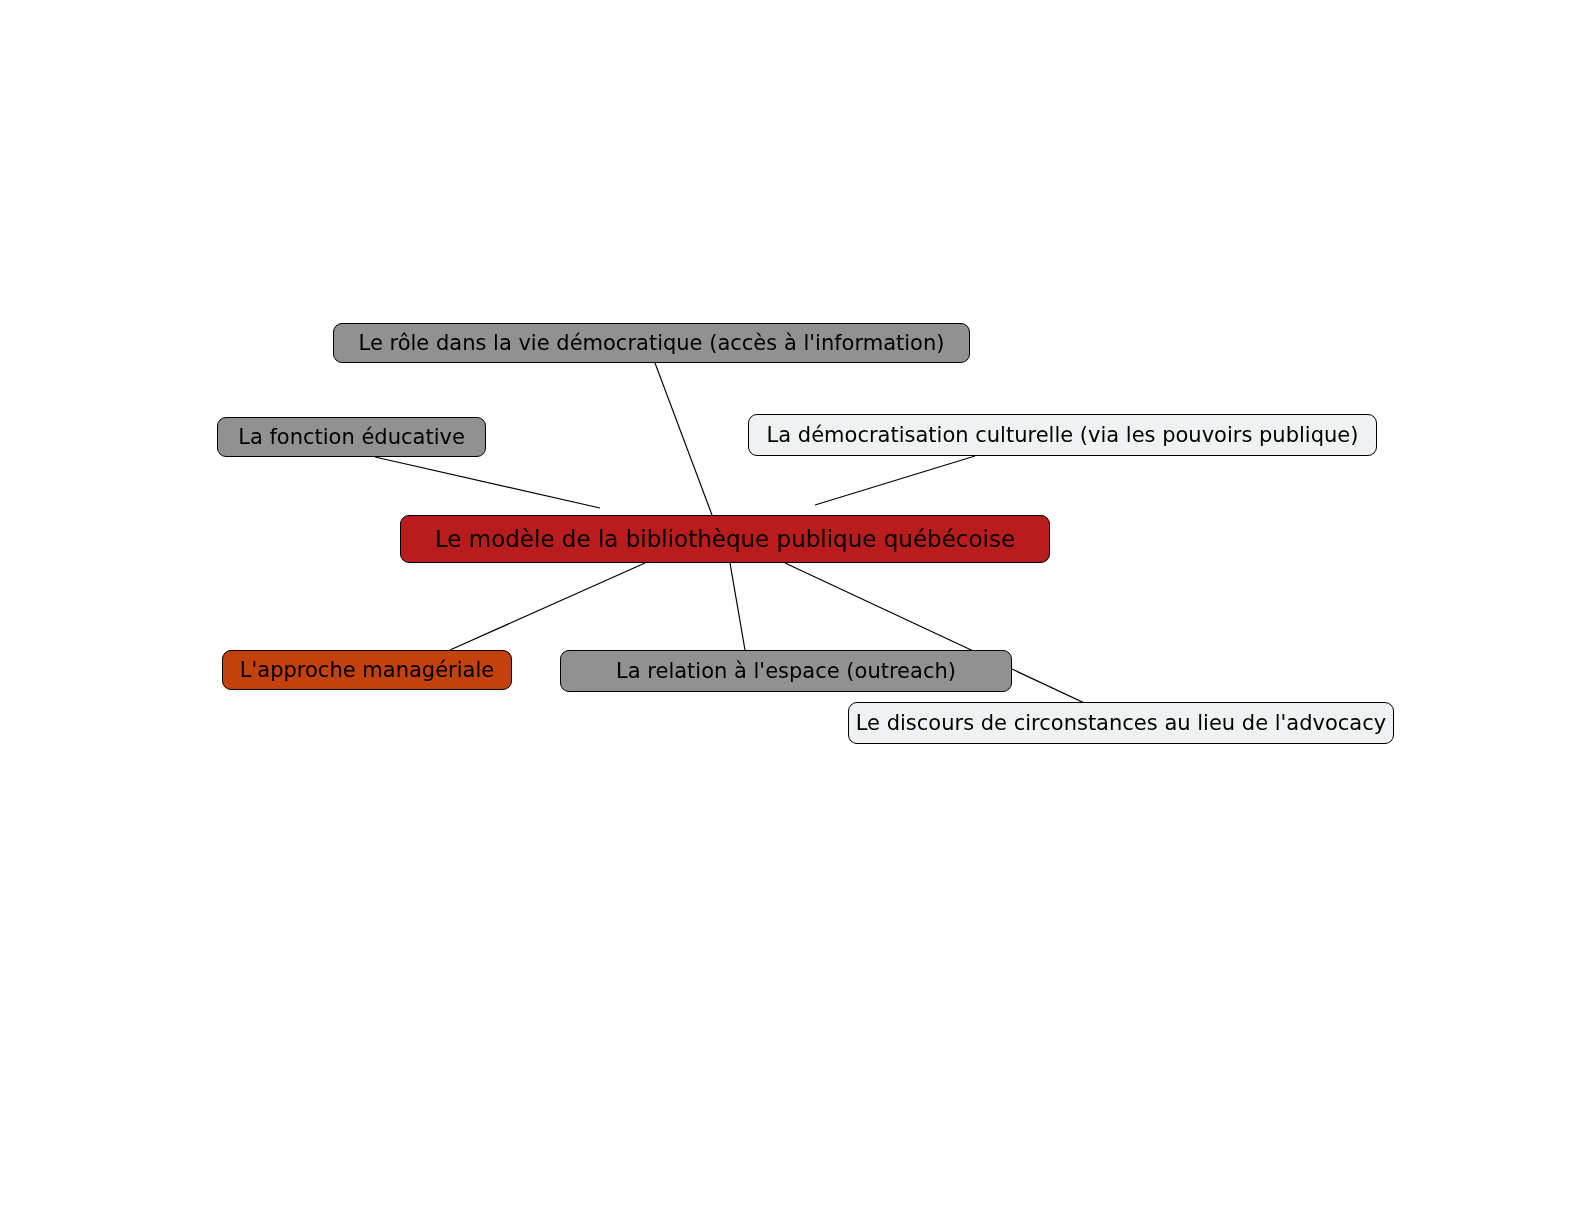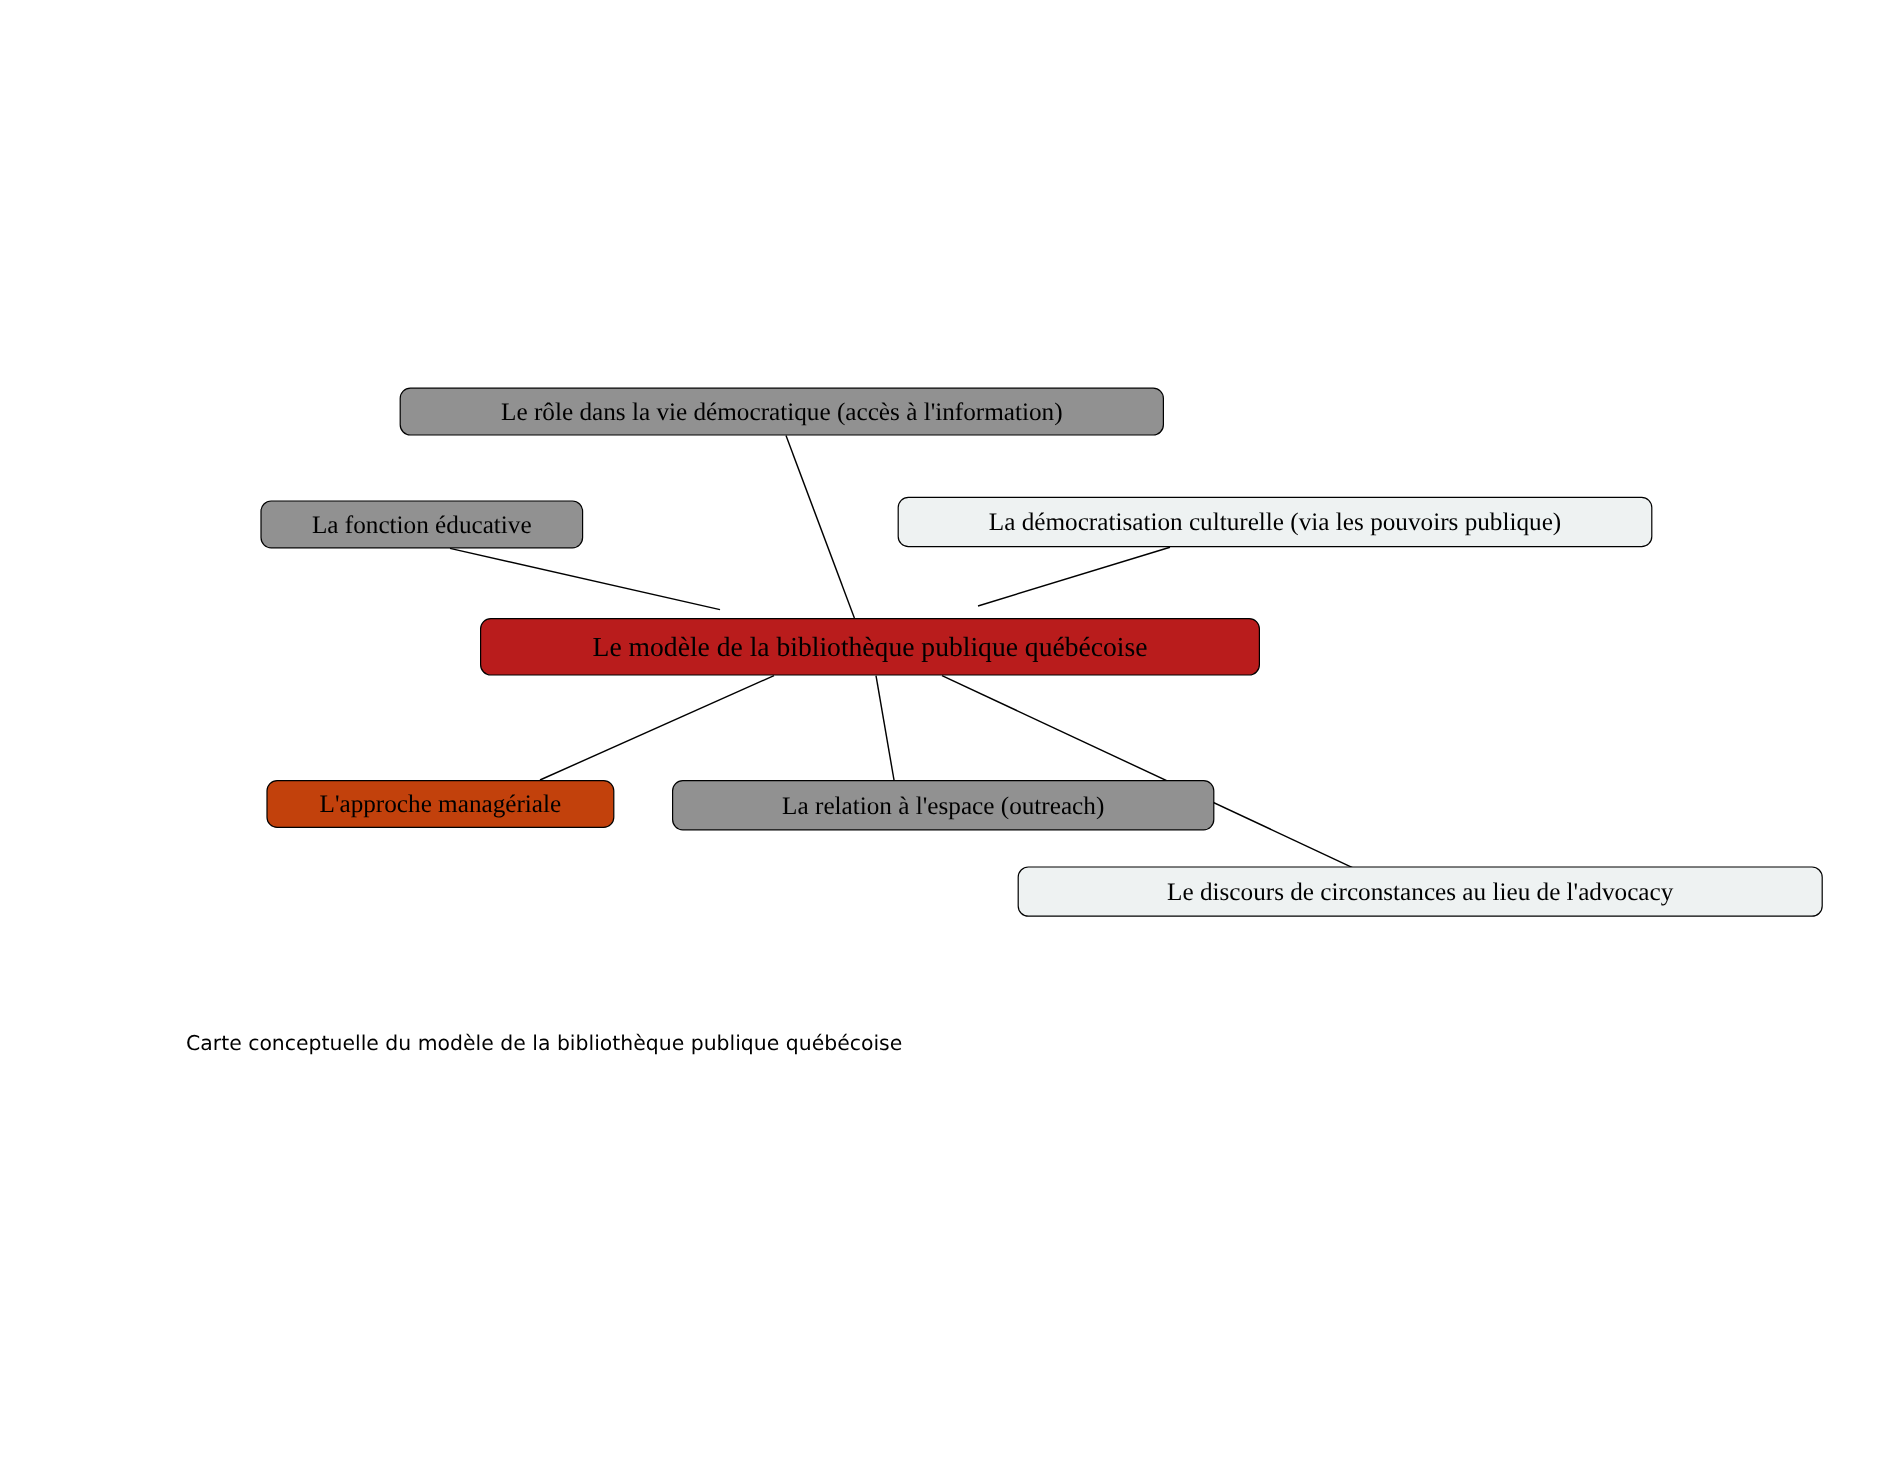--- a/index.html
+++ b/index.html
@@ -35,21 +35,20 @@
     border: 1px solid #000000;
     border-radius: 9px;
     display: flex;
     align-items: center;
     justify-content: center;
     white-space: nowrap;
     font-size: 21px;
     color: #000000;
     padding: 0 26px;
     line-height: 1;
-    font-family: Liberation Serif, serif;
   }
   .node.central {
     background: #00e5f0;
     font-size: 23px;
   }
   .node.grey {
     background: #919191;
   }
   .node.light {
     background: #eef2f2;
@@ -85,18 +84,17 @@
       </div>
       <div class="node central" style="left: 400px; top: 515px; width: 650px; height: 48px; background: #b91c1c;">
         <span>Le modèle de la bibliothèque publique québécoise</span>
       </div>
       <div class="node grey" style="left: 222px; top: 650px; width: 290px; height: 40px; background: #c2410c;">
         <span>L'approche managériale</span>
       </div>
       <div class="node grey" style="left: 560px; top: 650px; width: 452px; height: 42px; background: rgb(145, 145, 145);">
         <span>La relation à l'espace (outreach)</span>
       </div>
-      <div class="node light" style="left: 848px; top: 722px; width: 671px; height: 42px; background: rgb(238, 242, 242);">
+      <div class="node light" style="left: 848px; top: 702px; width: 546px; height: 42px; background: rgb(238, 242, 242);">
         <span>Le discours de circonstances au lieu de l'advocacy</span>
       </div>
     </div>
-  <div class="caption" id="caption" style="left:155px; top:860px;">Carte conceptuelle du modèle de la bibliothèque publique québécoise</div>
 </div>
 
 </body></html>

